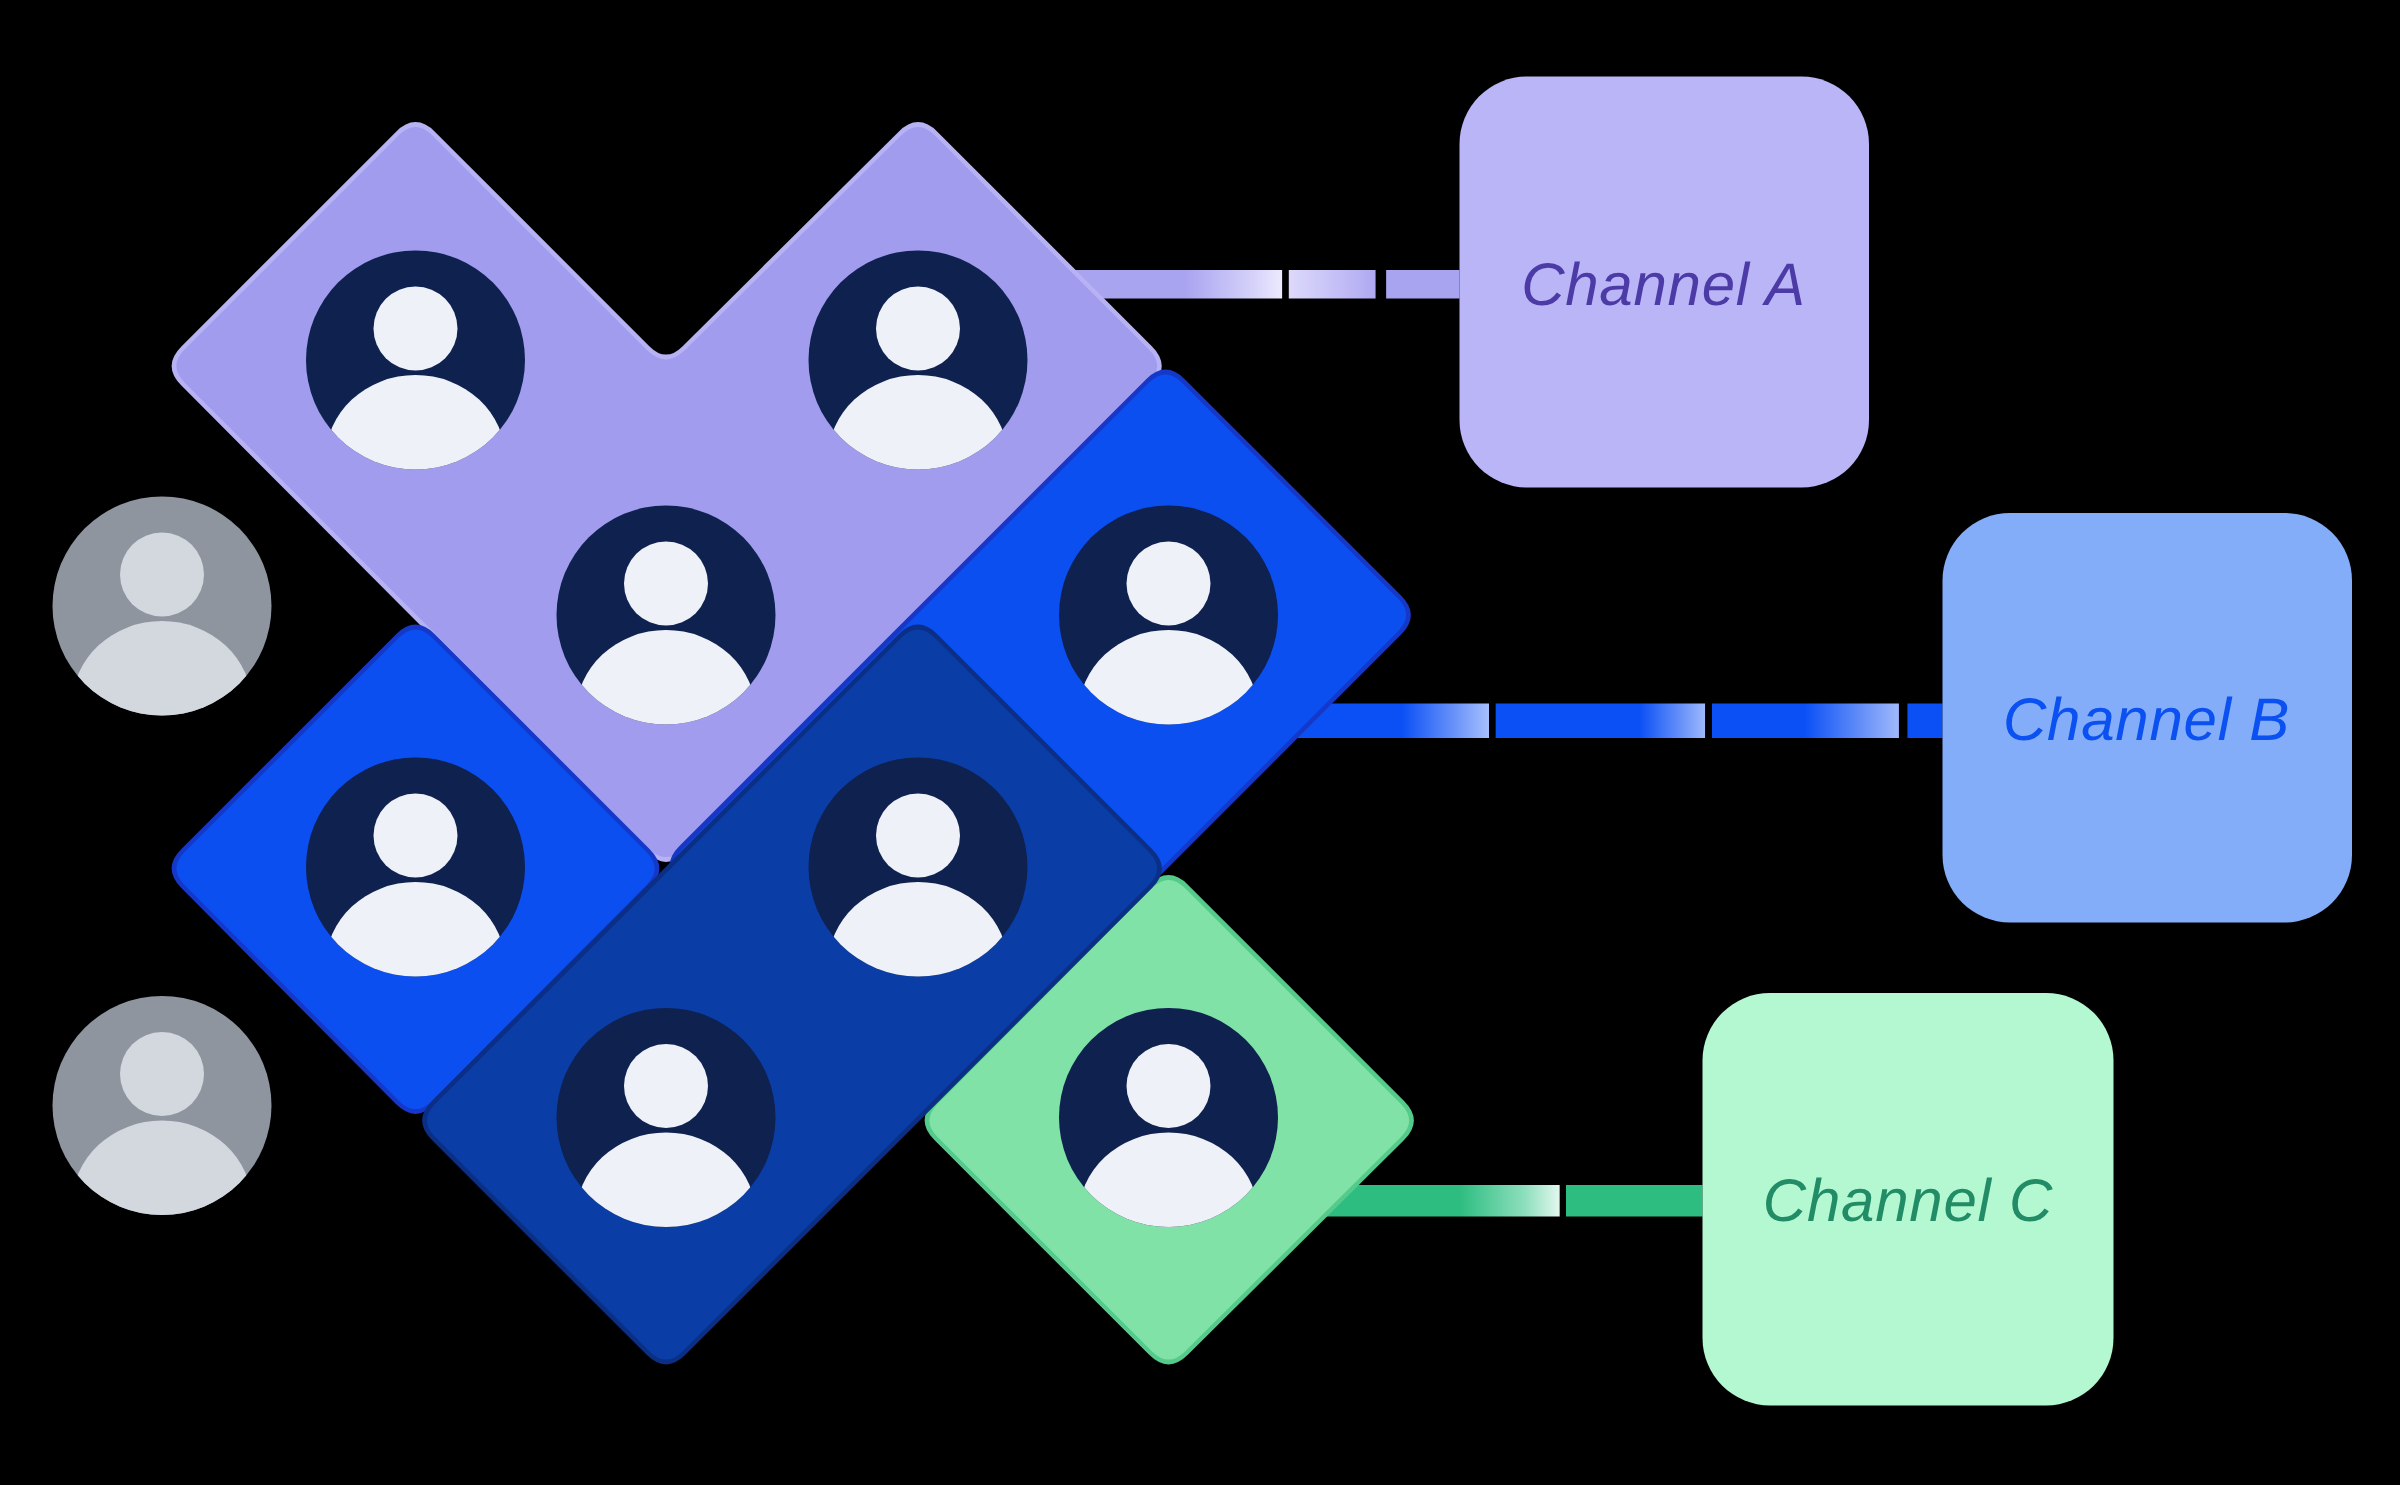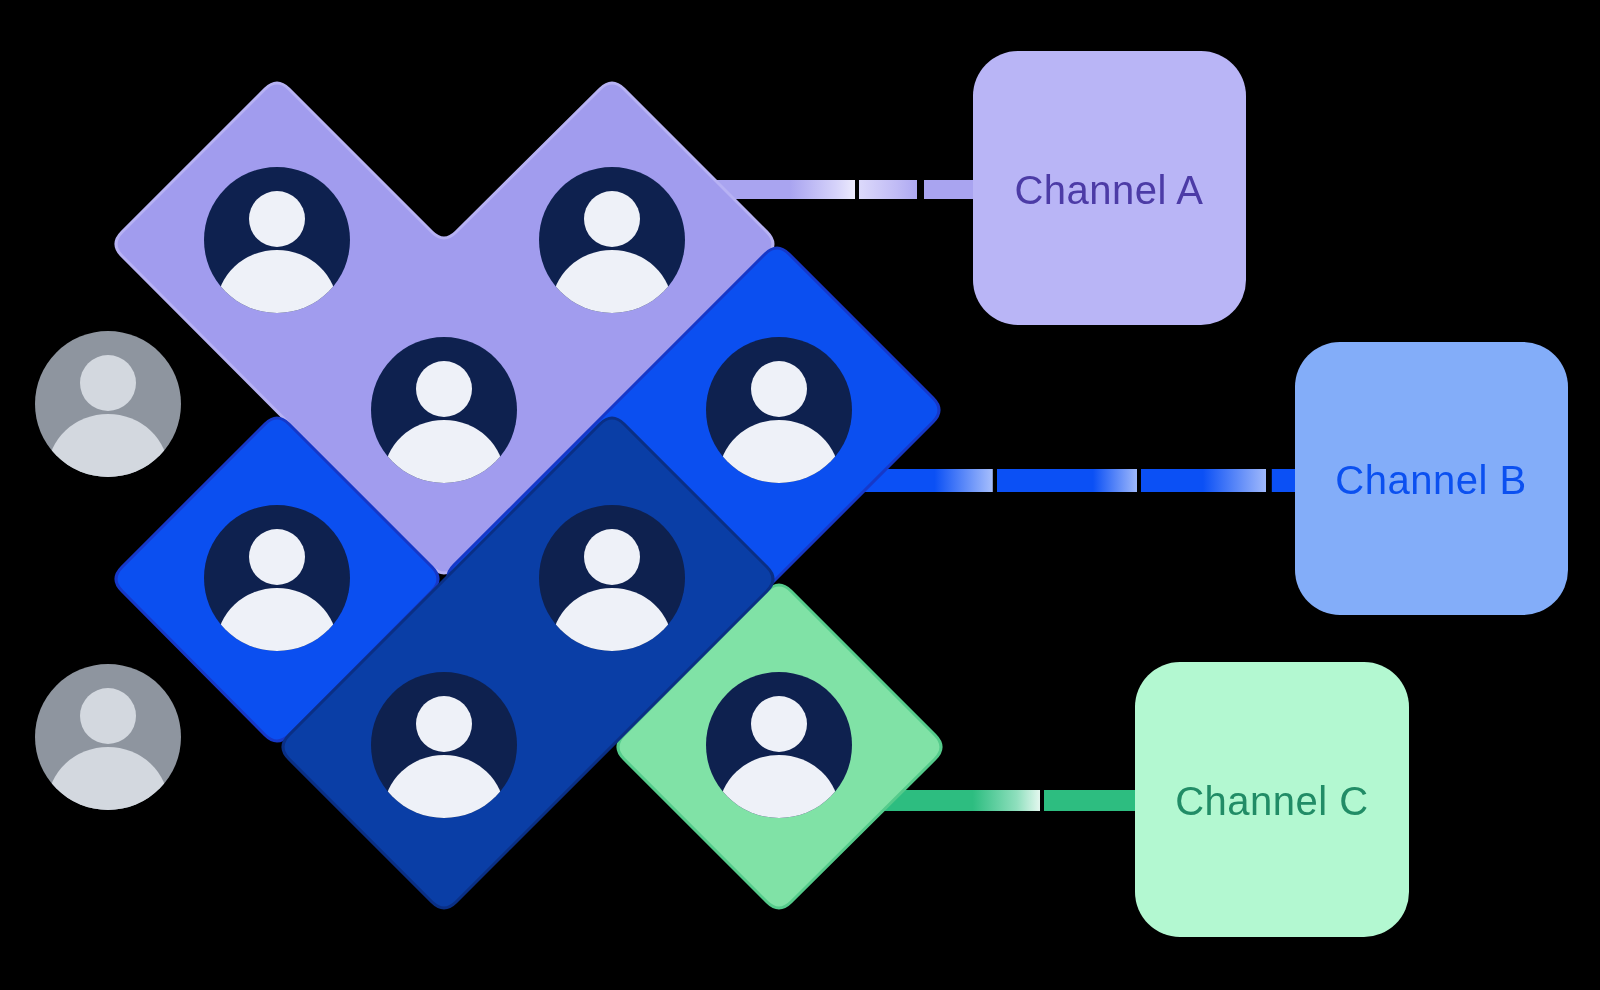--- a/index.html
+++ b/index.html
@@ -9,20 +9,21 @@
     width: 1600px;
     height: 990px;
     overflow: hidden;
     font-family: "Liberation Sans", sans-serif;
   }
   .stage {
     position: relative;
     width: 1600px;
     height: 990px;
     background: #000000;
+    font-style: italic;
   }
   svg { position: absolute; left: 0; top: 0; }
 
   .member     { --bg: #0e214f; --fg: #eef1f8; }
   .unassigned { --bg: #8e959f; --fg: #d3d8df; }
 
   .shape-lavender   { stroke: #b7b2f4; stroke-width: 3; }
   .shape-brightblue { stroke: #1638c8; stroke-width: 3; }
   .shape-darkblue   { stroke: #0a2f85; stroke-width: 3; }
   .shape-green      { stroke: #55cb8b; stroke-width: 3; }

